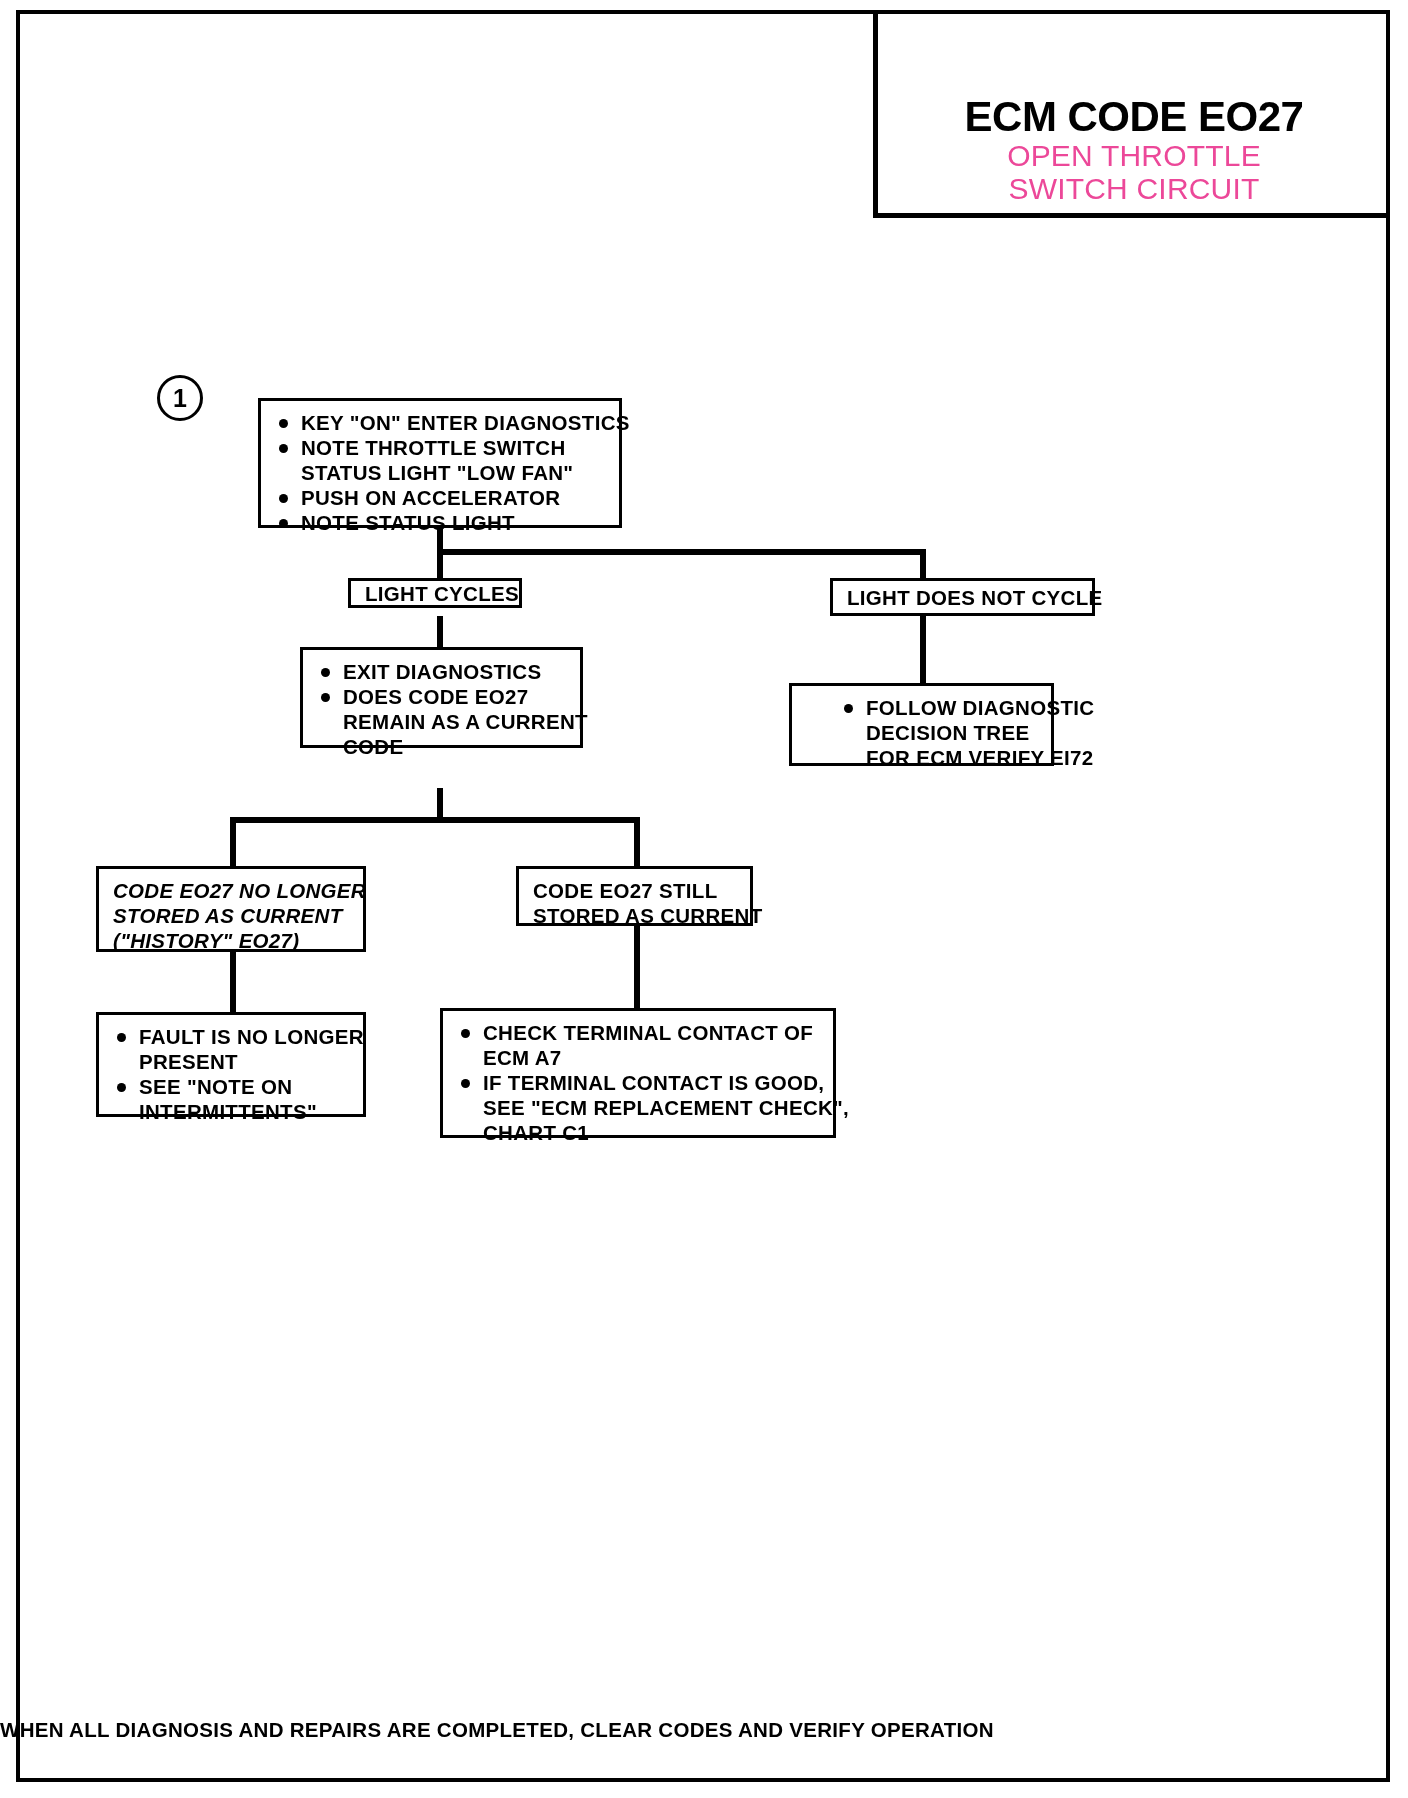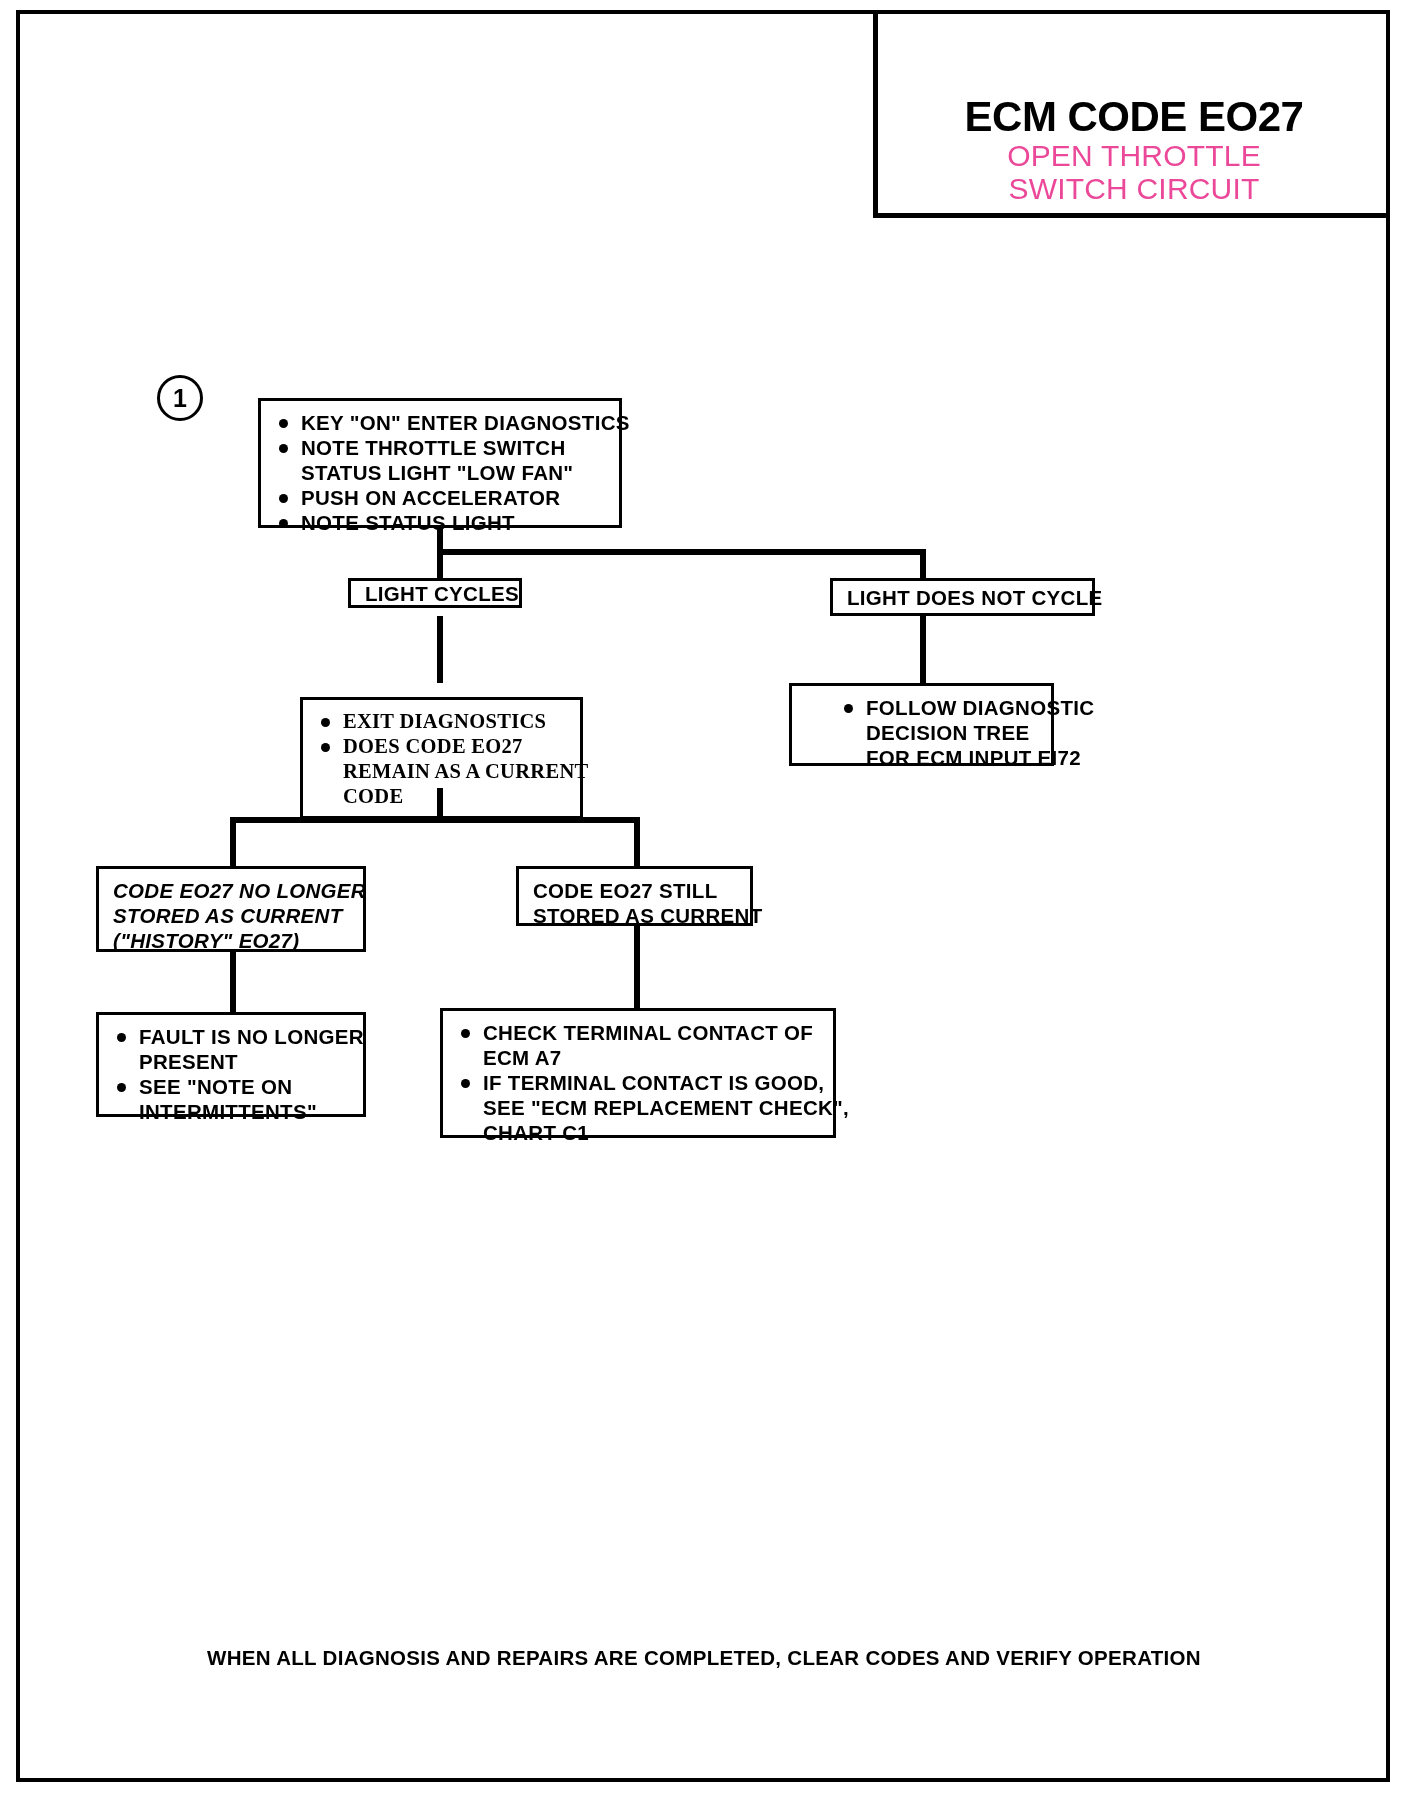--- a/index.html
+++ b/index.html
@@ -121,23 +121,23 @@
   }
   .hline {
     position: absolute;
     background: #000;
     height: 6px;
   }
   
   #footer-note {
     position: absolute;
     left: 0;
-    top: 1646px;
+    top: 1718px;
     width: 1408px;
-    text-align: center;
+    text-align: left;
     font-size: 20.5px;
     font-weight: bold;
     letter-spacing: 0.3px;
     color: #000;
   }
 </style>
 </head>
 <body>
 
 <div id="page">
@@ -169,31 +169,31 @@
     <div class="fline">LIGHT CYCLES</div>
   </div>
 
   <div class="fbox centered" style="left:789px; top:578px; width:265px; height:38px;margin-left:41px;">
     <div class="fline">LIGHT DOES NOT CYCLE</div>
   </div>
 
   <div class="vline" style="left:437px; top:616px; height:67px;"></div>
   <div class="vline" style="left:920px; top:616px; height:67px;"></div>
 
-  <div class="fbox" style="left:300px; top:697px; width:283px; height:122px;font-family:Liberation Serif, serif;">
+  <div class="fbox" style="left:300px; top:647px; width:283px; height:101px;">
     <div class="fline bulleted">EXIT DIAGNOSTICS</div>
     <div class="fline bulleted">DOES CODE EO27</div>
     <div class="fline cont">REMAIN AS A CURRENT</div>
     <div class="fline cont">CODE</div>
   </div>
 
   <div class="fbox" style="left:789px; top:683px; width:265px; height:83px;padding-left:48px;">
     <div class="fline bulleted">FOLLOW DIAGNOSTIC</div>
     <div class="fline cont">DECISION TREE</div>
-    <div class="fline cont">FOR ECM INPUT EI72</div>
+    <div class="fline cont">FOR ECM VERIFY EI72</div>
   </div>
 
   <div class="vline" style="left:437px; top:788px; height:32px;"></div>
   <div class="hline" style="left:230px; top:817px; width:410px;"></div>
   <div class="vline" style="left:230px; top:817px; height:49px;"></div>
   <div class="vline" style="left:634px; top:817px; height:49px;"></div>
 
   <div class="fbox" style="left:96px; top:866px; width:270px; height:86px;font-style:italic;">
     <div class="fline">CODE EO27 NO LONGER</div>
     <div class="fline">STORED AS CURRENT</div>

